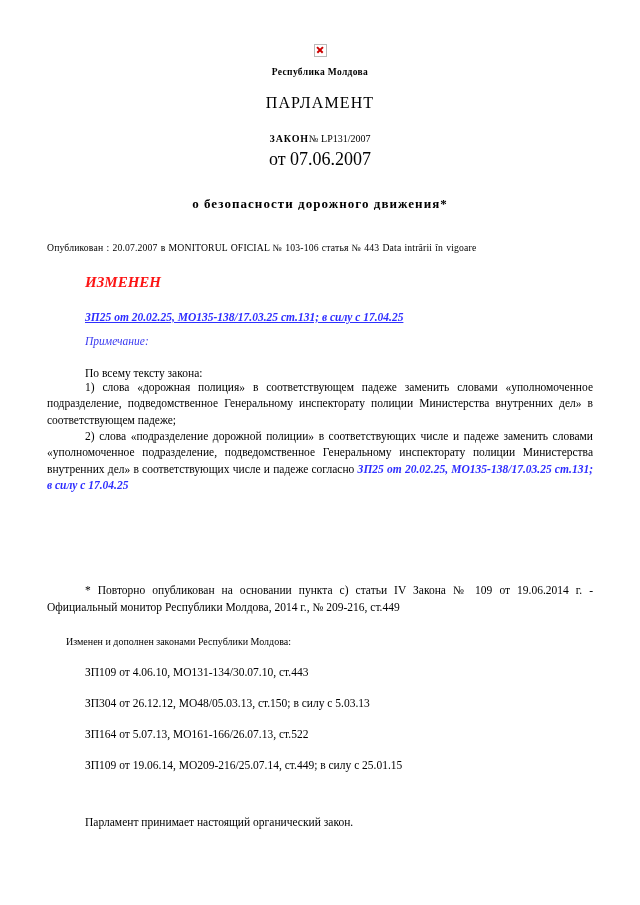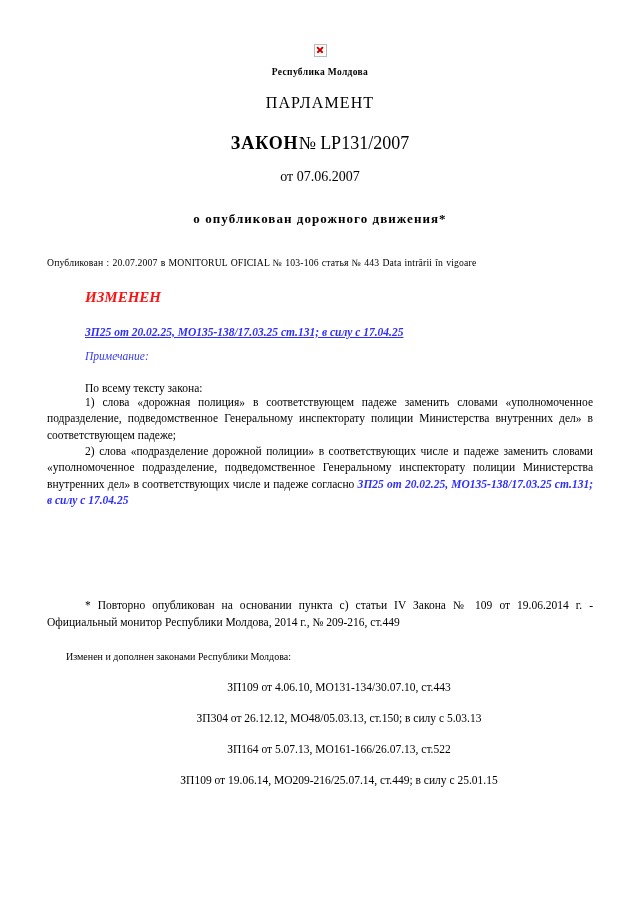--- a/index.html
+++ b/index.html
@@ -60,33 +60,33 @@
   }
 
   .parliament {
     font-size: 16px;
     font-weight: normal;
     letter-spacing: 1.1px;
     margin-top: 17px;
   }
 
   .law-line {
-    font-size: 18px;
+    font-size: 10px;
     margin-top: 21px;
   }
   .law-word {
     font-weight: bold;
     letter-spacing: 0.9px;
   }
   .law-number {
     font-weight: normal;
   }
   .law-date {
-    font-size: 14px;
-    margin-top: 15px;
+    font-size: 18px;
+    margin-top: 5px;
   }
 
   .doc-title {
     font-size: 13px;
     font-weight: bold;
     letter-spacing: 1.05px;
     margin-top: 26px;
   }
 
   
@@ -171,21 +171,20 @@
   .list-head {
     font-size: 10px;
     margin-top: 20px;
     margin-left: 19px;
   }
 
   .amend-item {
     font-size: 11.5px;
     margin-top: 19px;
     margin-left: 38px;
-    text-align: center;
   }
 
   .closing {
     font-size: 11.5px;
     margin-top: 45px;
     margin-left: 38px;
   }
 </style>
 </head>
 <body>
@@ -199,21 +198,21 @@
     <div class="republic">Республика Молдова</div>
 
     <div class="parliament">ПАРЛАМЕНТ</div>
 
     <div class="law-line">
       <span class="law-word">ЗАКОН</span><span class="law-number">№ LP131/2007</span>
     </div>
 
     <div class="law-date">от 07.06.2007</div>
 
-    <div class="doc-title">о опубликован дорожного движения*</div>
+    <div class="doc-title">о безопасности дорожного движения*</div>
   </div>
 
   <div class="content">
 
     <div class="pub-line">Опубликован : 20.07.2007 в MONITORUL OFICIAL № 103-106 статья № 443 Data intrării în vigoare</div>
 
     <div class="amended-label">ИЗМЕНЕН</div>
 
     <div class="amend-link">ЗП25 от 20.02.25, МО135-138/17.03.25 ст.131; в силу с 17.04.25</div>
 
@@ -229,15 +228,16 @@
 
     <div class="footnote">* Повторно опубликован на основании пункта с) статьи IV Закона № 109 от 19.06.2014 г. - Официальный монитор Республики Молдова, 2014 г., № 209-216, ст.449</div>
 
     <div class="list-head">Изменен и дополнен законами Республики Молдова:</div>
 
     <div class="amend-item">ЗП109 от 4.06.10, МО131-134/30.07.10, ст.443</div>
     <div class="amend-item">ЗП304 от 26.12.12, МО48/05.03.13, ст.150; в силу с 5.03.13</div>
     <div class="amend-item">ЗП164 от 5.07.13, МО161-166/26.07.13, ст.522</div>
     <div class="amend-item">ЗП109 от 19.06.14, МО209-216/25.07.14, ст.449; в силу с 25.01.15</div>
 
+    <div class="closing">Парламент принимает настоящий органический закон.</div>
 
   </div>
 </div>
 
 </body></html>

